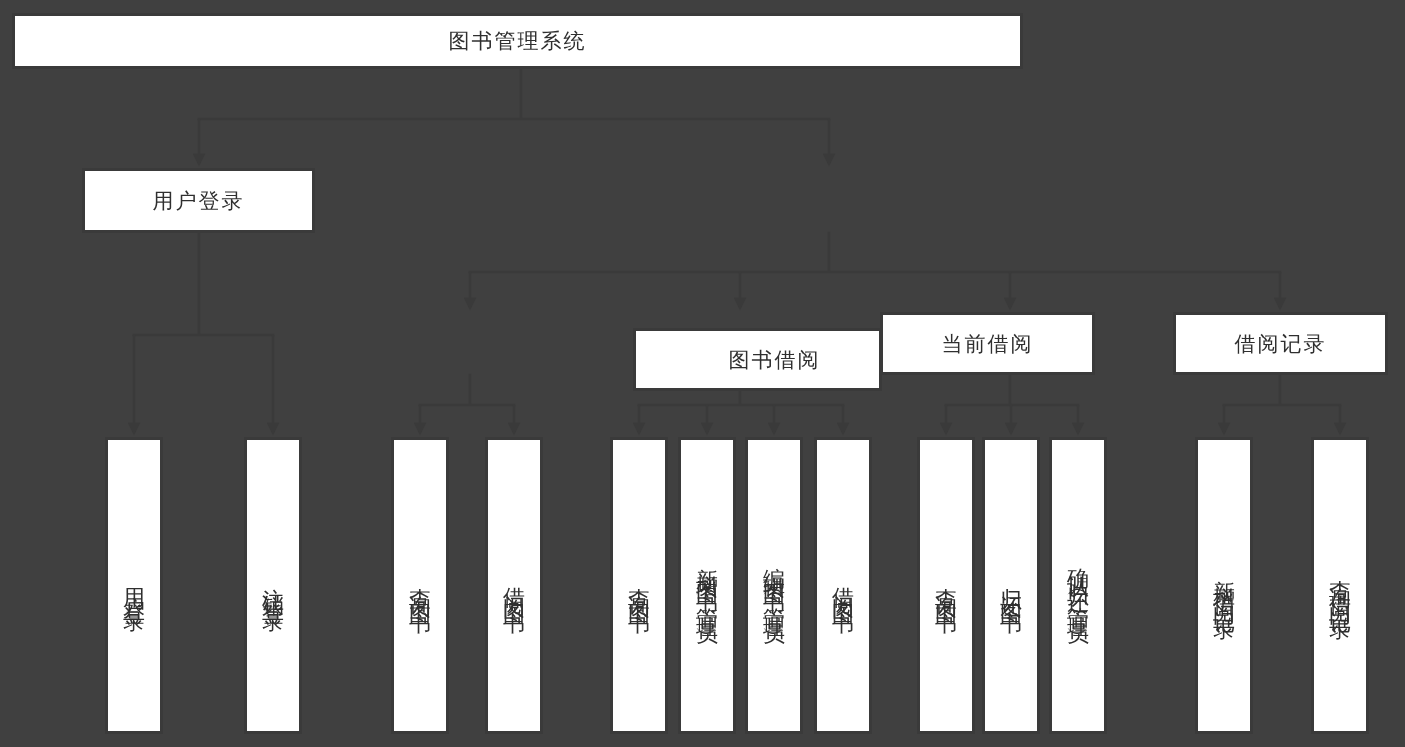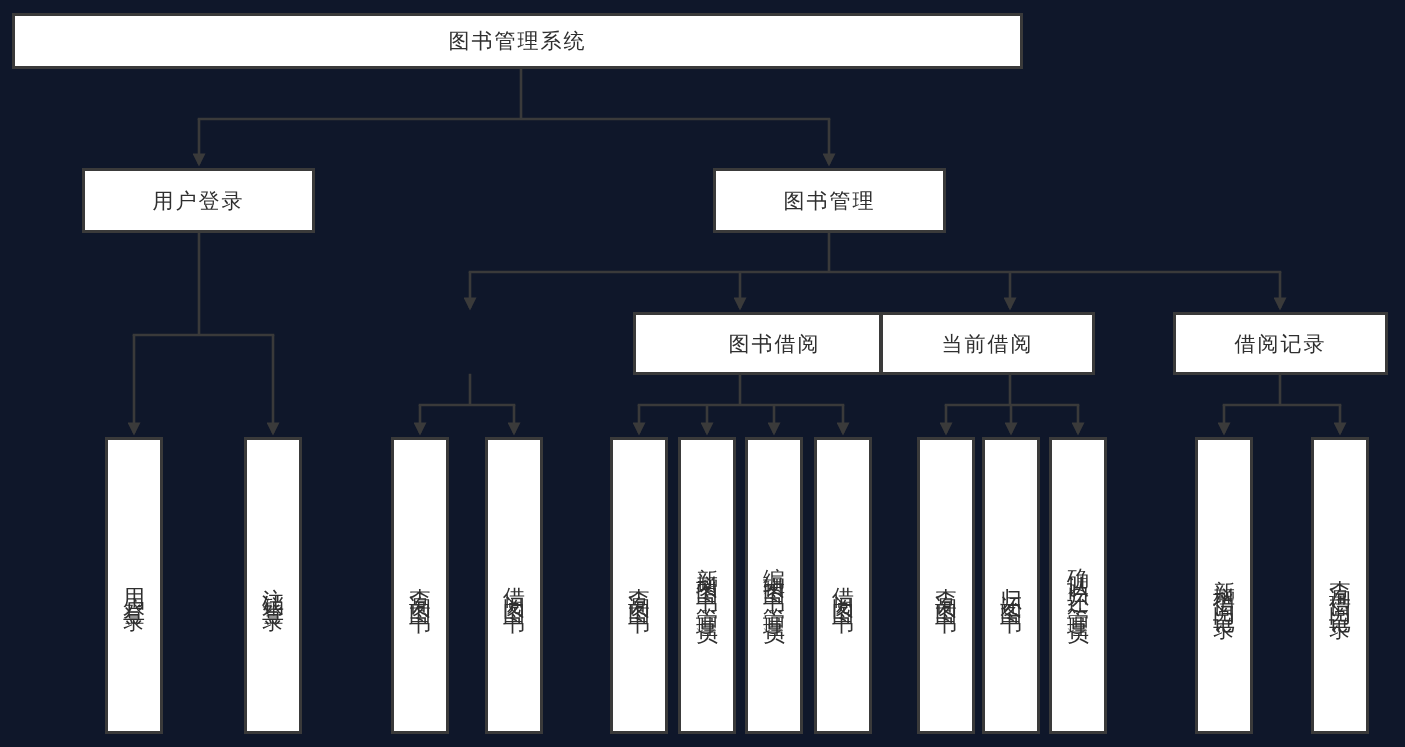--- a/index.html
+++ b/index.html
@@ -5,21 +5,21 @@
   html, body {
     margin: 0;
     padding: 0;
     background: #ffffff;
     font-family: "Liberation Sans", "DejaVu Sans", sans-serif;
   }
   .canvas {
     position: relative;
     width: 1405px;
     height: 747px;
-    background: #0f172a;
+    background: #404040;
     overflow: hidden;
   }
   .connectors {
     position: absolute;
     left: 0;
     top: 0;
     width: 1405px;
     height: 747px;
     pointer-events: none;
   }
@@ -57,21 +57,21 @@
     font-size: 21px;
     color: #9c9c9c;
     letter-spacing: 1px;
     white-space: nowrap;
   }
   
   .n-root  { left: 12px;  top: 13px;  width: 1005px; height: 50px; }
   .n-l2a   { left: 82px;  top: 168px; width: 227px;  height: 59px; }
   .n-l2b   { left: 713px; top: 168px; width: 227px;  height: 59px; }
   .n-l3a   { left: 363px;  top: 312px; width: 209px; height: 57px; }
-  .n-l3b   { left: 633px;  top: 312px; width: 209px; height: 57px; padding-left: 34px; }
+  .n-l3b   { left: 633px;  top: 328px; width: 209px; height: 57px; padding-left: 34px; }
   .n-l3c   { left: 880px;  top: 312px; width: 209px; height: 57px; }
   .n-l3d   { left: 1173px; top: 312px; width: 209px; height: 57px; }
   .n-a1 { left: 105px; }
   .n-a2 { left: 244px; }
   .n-b1 { left: 391px; }
   .n-b2 { left: 485px; }
   .n-c1 { left: 610px; }
   .n-c2 { left: 678px; }
   .n-c3 { left: 745px; }
   .n-c4 { left: 814px; }
@@ -124,23 +124,20 @@
     </g>
   </svg>
 
   <div class="node h n-root">
     <span class="lbl">图书管理系统</span>
   </div>
 
   <div class="node h n-l2a">
     <span class="lbl">用户登录</span>
   </div>
-  <div class="node h n-l2b">
-    <span class="lbl">图书管理</span>
-  </div>
 
   <div class="node h n-l3b">
     <span class="lbl">图书借阅</span>
   </div>
   <div class="node h n-l3c">
     <span class="lbl">当前借阅</span>
   </div>
   <div class="node h n-l3d">
     <span class="lbl">借阅记录</span>
   </div>

